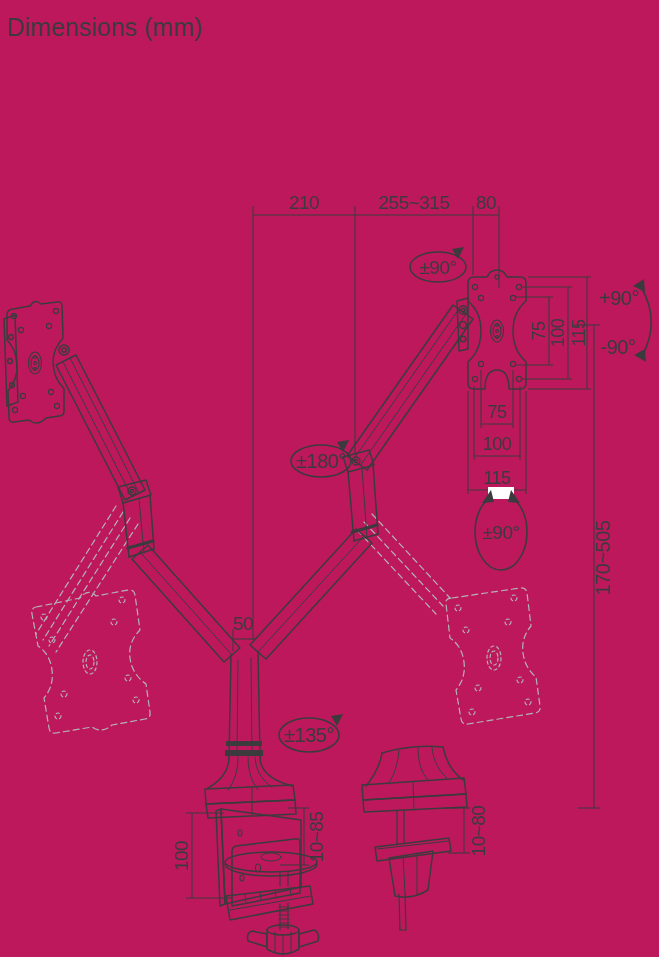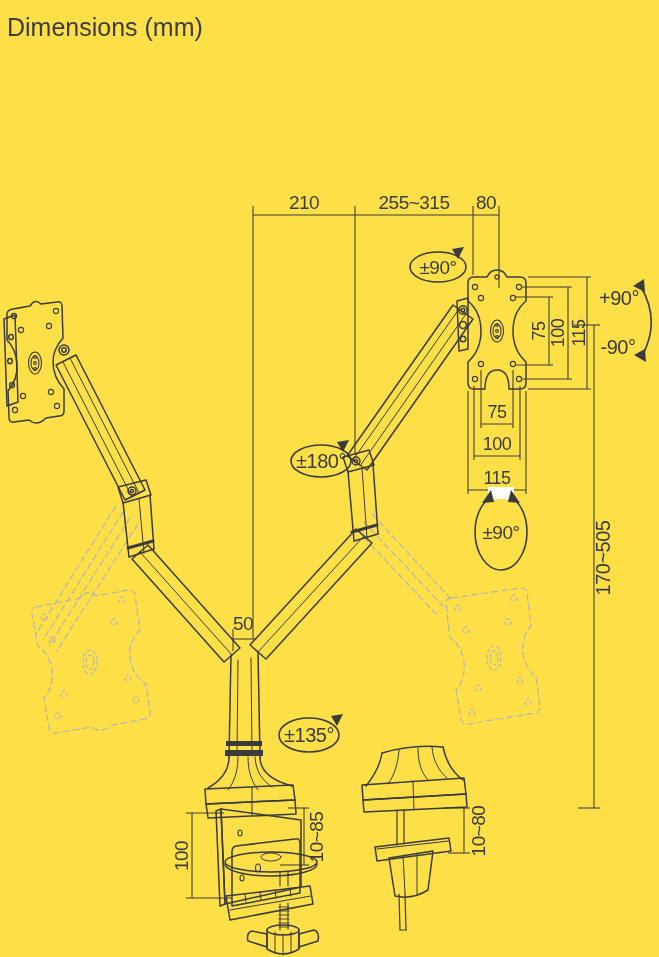--- a/index.html
+++ b/index.html
@@ -1,16 +1,16 @@
 <!DOCTYPE html>
 <html><head>
 <meta charset="utf-8">
 <style>
   html,body{margin:0;padding:0;background:#ffffff;}
-  .page{position:relative;width:659px;height:957px;background:#fde047;overflow:hidden;
+  .page{position:relative;width:659px;height:957px;background:#be185d;overflow:hidden;
         font-family:"Liberation Sans",sans-serif;}
   svg{display:block;}
   text{font-family:"Liberation Sans",sans-serif;}
   .dimtxt{letter-spacing:-0.5px;}
 </style>
 </head>
 <body>
 
 <div class="page">
 <svg width="659" height="957" viewBox="0 0 659 957">

